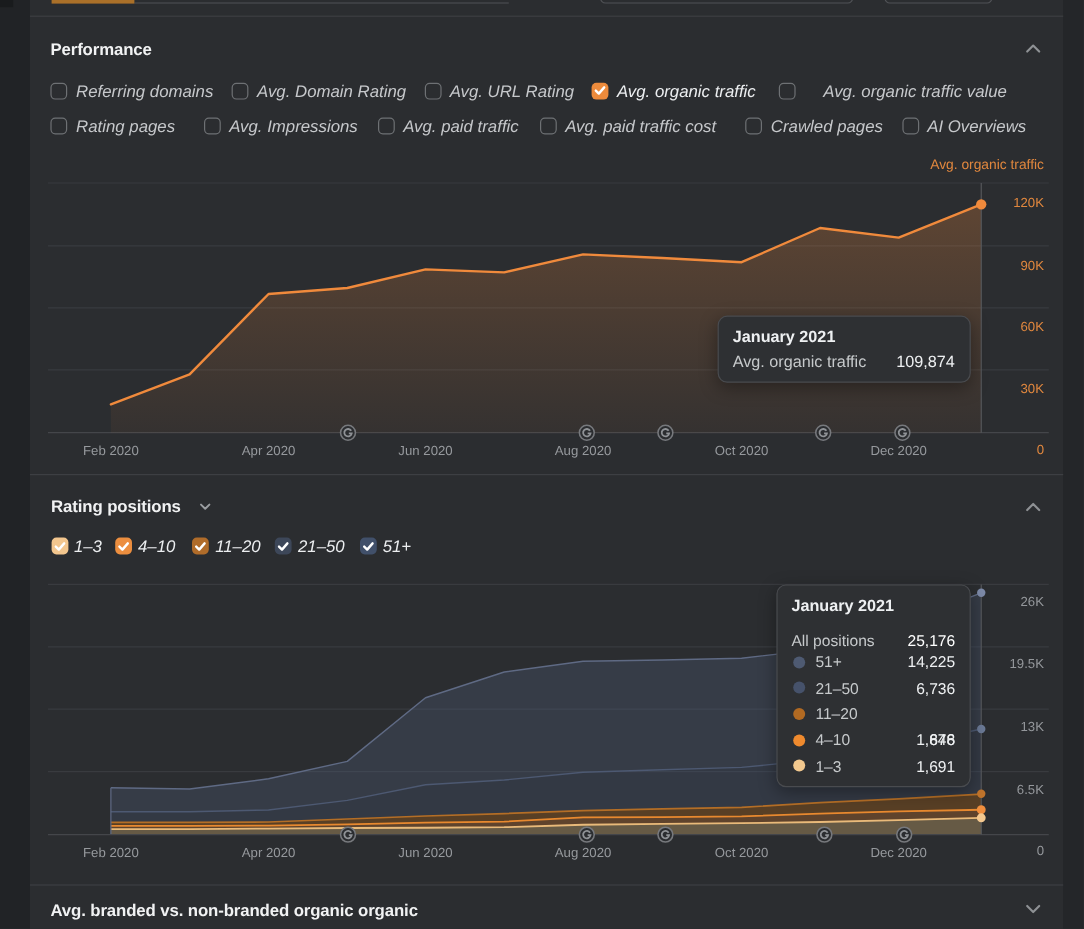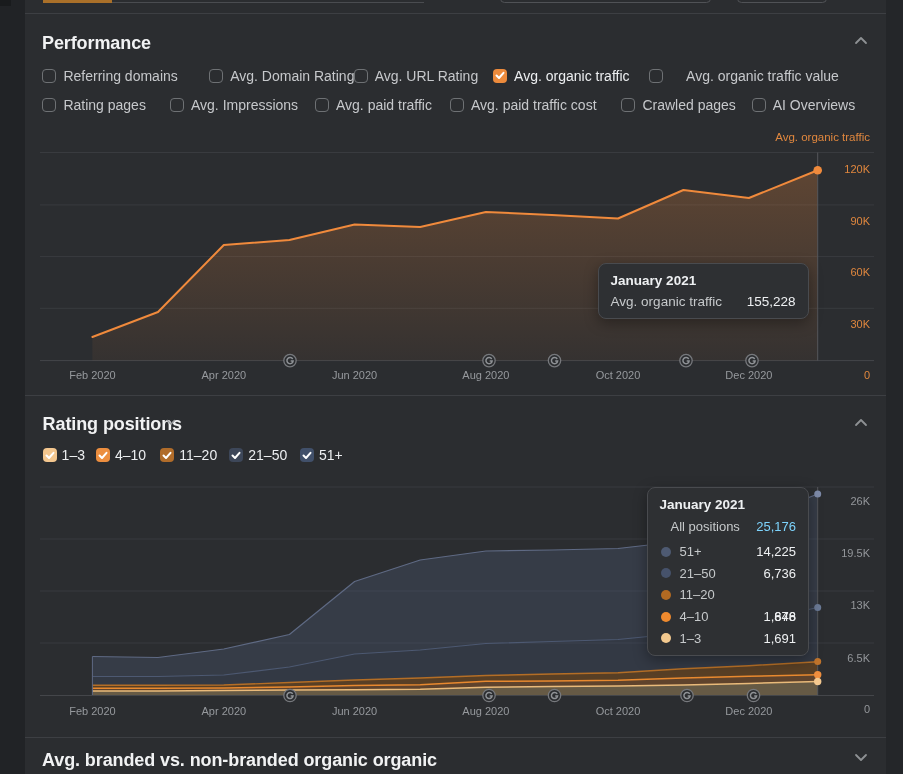--- a/index.html
+++ b/index.html
@@ -1,17 +1,17 @@
 <!DOCTYPE html>
 <html><head><meta charset="utf-8"><style>
 * { margin:0; padding:0; box-sizing:border-box; }
 body { -webkit-font-smoothing:antialiased; width:903px; height:774px; background:#2b2d30; font-family:"Liberation Sans",sans-serif; position:relative; overflow:hidden; }
 .abs { position:absolute; }
-.hdr { font-size:18px; font-weight:bold; color:#f1f2f3; letter-spacing:-0.1px; }
-.cbrow { position:absolute; display:flex; align-items:center; gap:7px; }
+.hdr { font-size:14px; font-weight:bold; color:#f1f2f3; letter-spacing:-0.1px; }
+.cbrow { position:absolute; display:flex; align-items:center; gap:7px;font-style:italic; }
 .cb { width:14px; height:14px; border-radius:4px; border:1.5px solid #6e7174; flex:none; }
 .cbc { width:14px; height:14px; border-radius:4px; flex:none; display:flex; align-items:center; justify-content:center; }
 .cblab { font-size:14px; color:#c6c8cb; white-space:nowrap; }
 .tooltip { position:absolute; background:#2e3033; border:1px solid #494b4f; border-radius:8px; box-shadow:0 4px 14px rgba(0,0,0,.35); }
 </style></head><body>
 
 <div class="abs" style="left:0;top:0;width:25px;height:774px;background:#212326;"></div>
 <div class="abs" style="left:0;top:0;width:11px;height:6px;background:#191b1d;"></div>
 <div class="abs" style="left:886px;top:0;width:17px;height:774px;background:#242629;"></div>
 
@@ -26,21 +26,21 @@
 
 <div class="abs hdr" style="left:42px;top:33px;">Performance</div>
 <svg class="abs" style="left:854px;top:35px;" width="14" height="10" viewBox="0 0 14 10">
     <path d="M2 8 L7 3 L12 8" stroke="#8e9194" stroke-width="1.8" fill="none" stroke-linecap="round" stroke-linejoin="round"></path>
   </svg>
 
 <div class="cbrow" style="left:42.4px;top:67.5px;">
     <span class="cb"></span>
     <span class="cblab">Referring domains</span>
   </div>
-<div class="cbrow" style="left:193.2px;top:67.5px;margin-left:16px;">
+<div class="cbrow" style="left:193.2px;top:67.5px;">
     <span class="cb"></span>
     <span class="cblab">Avg. Domain Rating</span>
   </div>
 <div class="cbrow" style="left:353.7px;top:67.5px;">
     <span class="cb"></span>
     <span class="cblab">Avg. URL Rating</span>
   </div>
 <div class="cbrow" style="left:493.1px;top:67.5px;">
     <span class="cbc" style="background:#ed8b3c;">
       <svg width="10" height="9" viewBox="0 0 10 9">
@@ -126,21 +126,21 @@
     <g transform="translate(726.0,240.6)">
       <path d="M 2.7 -1.6 A 3.1 3.1 0 1 0 3.1 0.5 L 0.7 0.5" fill="none" stroke="#8f9296" stroke-width="1.5"></path>
     </g>
 <circle cx="791.7" cy="50.3" r="4.3" fill="#f08a3c"></circle>
 </svg>
 
 <div class="tooltip" style="left:597.6px;top:262.6px;width:211px;height:56px;padding:9px 12px;">
 <div style="font-size:13.5px;font-weight:bold;color:#eef0f2;">January 2021</div>
 <div style="display:flex;justify-content:space-between;margin-top:6px;font-size:13.5px;">
 <span style="color:#c6c9cb;">Avg. organic traffic</span>
-      <span style="color:#eef0f2;">155,228</span>
+      <span style="color:#eef0f2;">109,874</span>
     </div>
 </div>
 
 <div class="abs hdr" style="left:42.6px;top:414px;">Rating positions</div>
 <svg class="abs" style="left:165.5px;top:418.5px;" width="10" height="7" viewBox="0 0 10 7">
     <path d="M1.5 1.5 L5 5 L8.5 1.5" stroke="#9b9ea1" stroke-width="1.6" fill="none" stroke-linecap="round" stroke-linejoin="round"></path>
   </svg>
 <svg class="abs" style="left:854px;top:417px;" width="14" height="10" viewBox="0 0 14 10">
     <path d="M2 8 L7 3 L12 8" stroke="#8e9194" stroke-width="1.8" fill="none" stroke-linecap="round" stroke-linejoin="round"></path>
   </svg>
@@ -237,23 +237,23 @@
     </g>
 <circle cx="791.7" cy="24.0" r="3.5" fill="#7d8aa8"></circle>
 <circle cx="791.7" cy="137.5" r="3.5" fill="#6b7a96"></circle>
 <circle cx="791.7" cy="191.5" r="3.5" fill="#c0742c"></circle>
 <circle cx="791.7" cy="204.8" r="3.7" fill="#ef8e3e"></circle>
 <circle cx="791.7" cy="211.5" r="3.7" fill="#f4c88f"></circle>
 </svg>
 
 <div class="tooltip" style="left:646.5px;top:487px;width:162.5px;height:168.6px;padding:9px 12px;font-size:13px;">
 <div style="font-size:13.5px;font-weight:bold;color:#eef0f2;margin-bottom:7px;">January 2021</div>
-<div style="display:flex;justify-content:space-between;height:21.7px;align-items:flex-start;margin-left:11px;">
+<div style="display:flex;justify-content:space-between;height:21.7px;align-items:flex-end;">
   <span style="color:#c6c9cb;">All positions</span>
-      <span style="color:#7dd3fc;">25,176</span>
+      <span style="color:#ffffff;">25,176</span>
     </div>
 <div style="display:flex;justify-content:space-between;height:21.7px;align-items:center;">
   <span style="color:#c6c9cb;display:flex;align-items:center;gap:9px;"><span style="width:10px;height:10px;border-radius:50%;background:#4e5a72;display:inline-block;margin-left:1px;"></span>51+</span>
       <span style="color:#eef0f2;">14,225</span>
     </div>
 <div style="display:flex;justify-content:space-between;height:21.7px;align-items:center;">
   <span style="color:#c6c9cb;display:flex;align-items:center;gap:9px;"><span style="width:10px;height:10px;border-radius:50%;background:#46526b;display:inline-block;margin-left:1px;"></span>21–50</span>
       <span style="color:#eef0f2;">6,736</span>
     </div>
 <div style="display:flex;justify-content:space-between;height:21.7px;align-items:center;">

